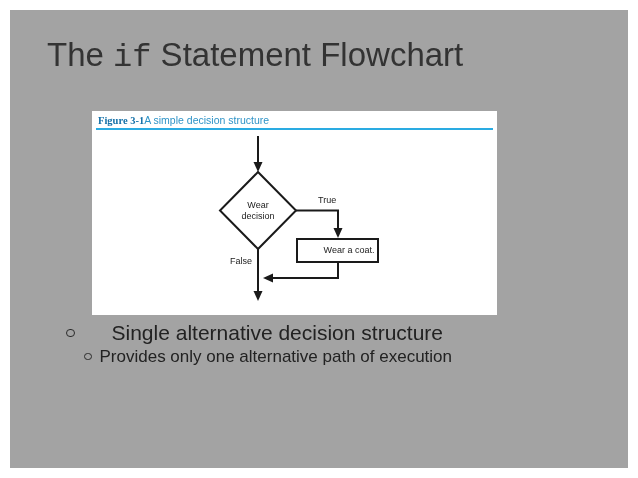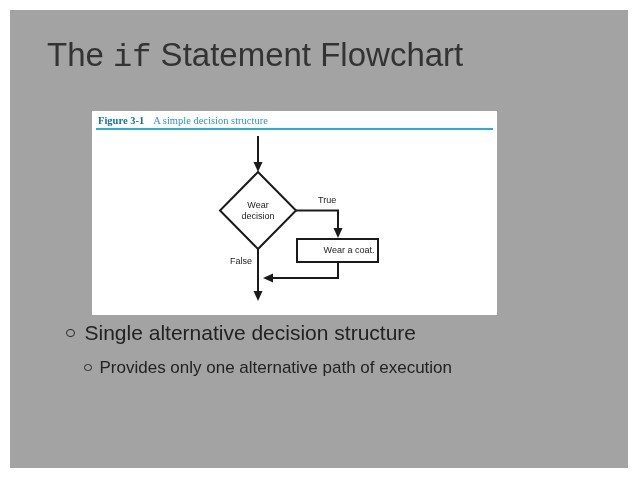--- a/index.html
+++ b/index.html
@@ -9,42 +9,42 @@
 
   
   .title{position:absolute;left:37px;top:26px;font-size:33px;color:#333333;
          letter-spacing:0px;white-space:pre;}
   .title .code{font-family:"Liberation Mono","DejaVu Sans Mono",monospace;font-size:32px;color:#333333;}
 
   
   .figure-panel{position:absolute;left:82px;top:101px;width:405px;height:204px;background:#ffffff;}
   .fig-caption{position:absolute;left:6px;top:3px;font-size:10.5px;white-space:pre;}
   .fig-label{font-weight:bold;color:#1470a8;font-family:Liberation Serif, serif;}
-  .fig-text{color:#2e93c7;margin-left:9px;font-family:Liberation Serif, serif;}
+  .fig-text{color:#2e93c7;}
   .fig-rule{position:absolute;left:4px;right:4px;top:17px;height:2px;background:#2aabe2;}
 
   .flow-svg{position:absolute;left:0;top:0;width:405px;height:204px;}
   .flow-svg path, .flow-svg polygon.shape, .flow-svg rect{stroke:#1a1a1a;stroke-width:2;fill:none;}
   .flow-svg polygon.head{fill:#1a1a1a;stroke:none;}
   .flow-svg polygon.shape, .flow-svg rect{fill:#ffffff;}
 
   .flow-label{position:absolute;font-size:9px;color:#222222;line-height:11px;}
   .lbl-condition{left:136px;top:89px;width:60px;text-align:center;}
   .lbl-true{left:226px;top:84px;}
   .lbl-false{left:138px;top:145px;}
   .lbl-action{left:205px;top:128px;width:104px;height:23px;display:flex;
               align-items:center;justify-content:center;}
 
   
   .bullets{position:absolute;left:56px;top:310px;color:#222222;}
   .b-row{display:flex;align-items:baseline;}
   .ring{display:inline-block;border-radius:50%;border:1.6px solid #2b2b2b;flex:0 0 auto;}
-  .lvl1{font-size:21px;line-height:25px;}
+  .lvl1{font-size:21px;line-height:25px;gap:27px;}
   .lvl1 .ring{width:6.5px;height:6.5px;margin-right:10px;position:relative;top:-3px;}
-  .lvl2{font-size:17px;line-height:21px;margin-top:12px;margin-left:18px;}
+  .lvl2{font-size:17px;line-height:21px;margin-top:1px;margin-left:18px;}
   .lvl2 .ring{width:5.5px;height:5.5px;margin-right:8px;position:relative;top:-2px;}
 </style>
 </head>
 <body>
 
 <div id="canvas">
   <div class="slide">
 
     <h1 class="title" style="margin:0;font-weight:normal;"><span>The </span><span class="code">if</span><span> Statement Flowchart</span></h1>
 

